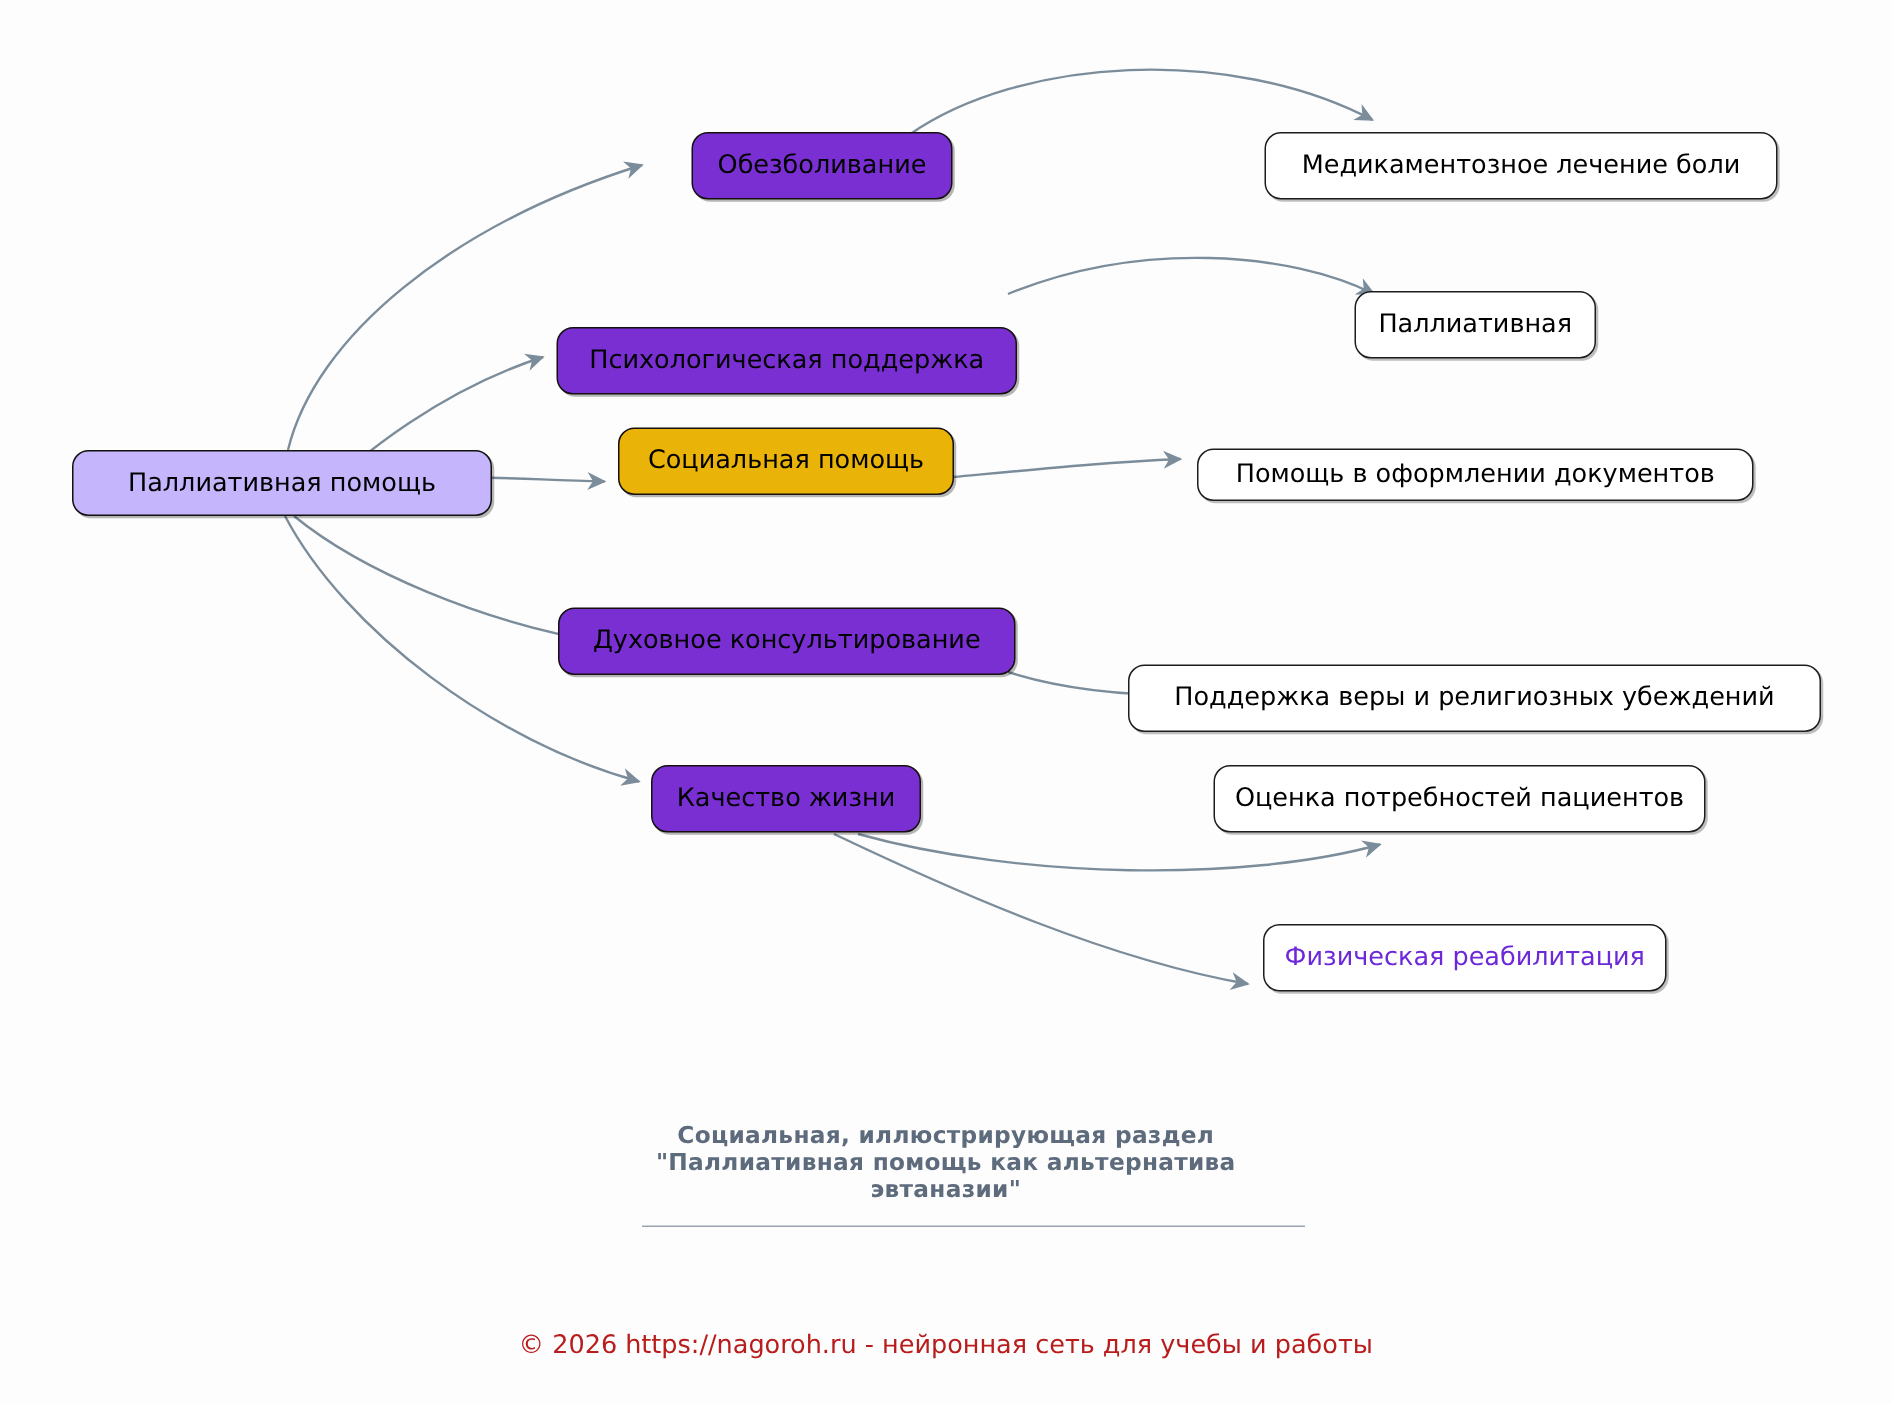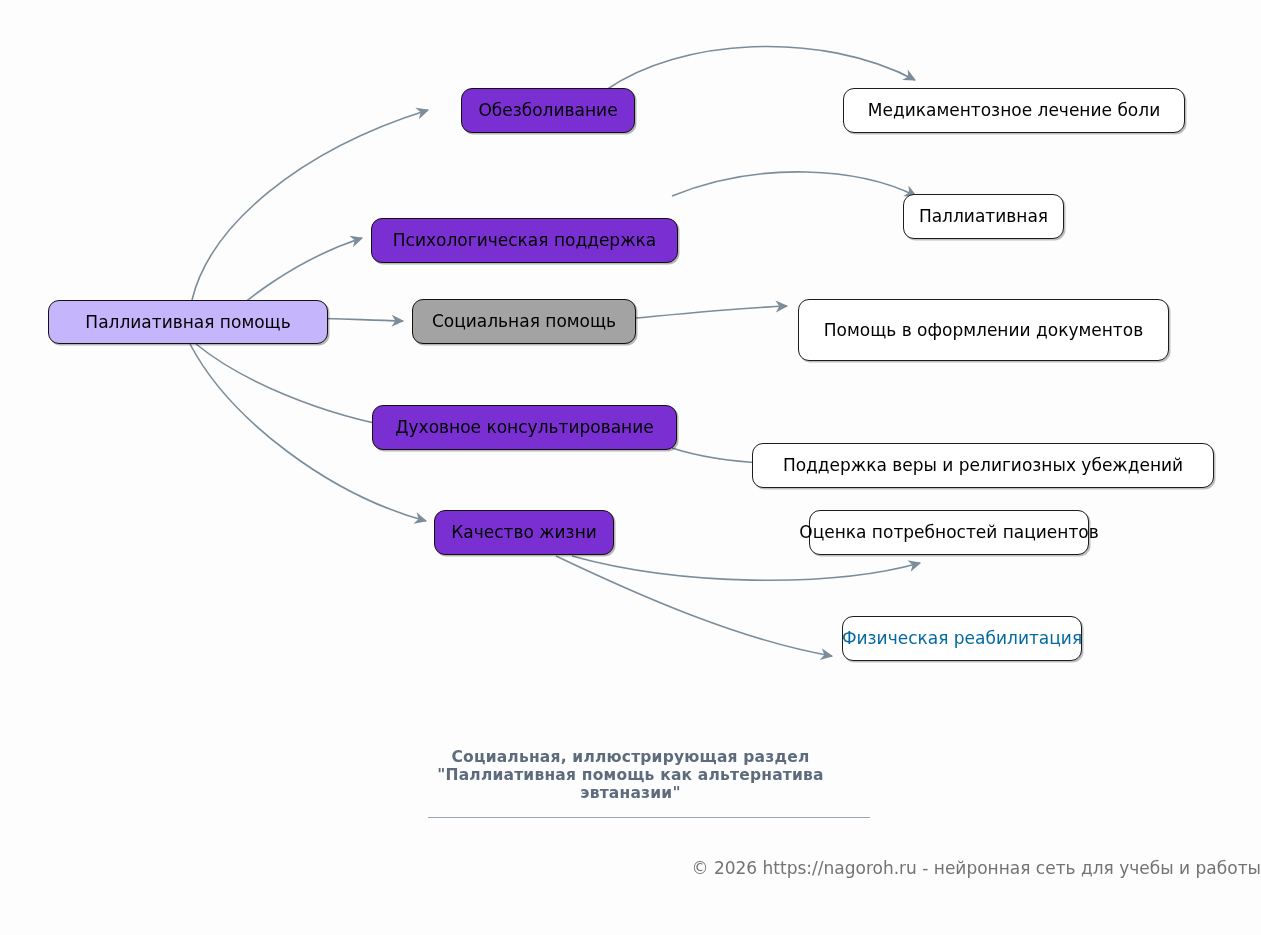--- a/index.html
+++ b/index.html
@@ -113,52 +113,52 @@
   <div class="node node-root" style="left: 48px; top: 300px; width: 280px; height: 44px; background: #c4b5fd; color: rgb(0, 0, 0);">
     <span>Паллиативная помощь</span>
   </div>
 
   <div class="node node-branch" style="left: 437px; top: 88px; width: 174px; height: 45px; background: rgb(122, 47, 210); color: rgb(0, 0, 0); margin-left: 24px;">
     <span>Обезболивание</span>
   </div>
   <div class="node node-branch" style="left: 371px; top: 194px; width: 307px; height: 45px; background: rgb(122, 47, 210); color: rgb(0, 0, 0); margin-top: 24px;">
     <span>Психологическая поддержка</span>
   </div>
-  <div class="node node-branch" style="left: 412px; top: 299px; width: 224px; height: 45px; background: #a3a3a3; color: rgb(0, 0, 0);">
+  <div class="node node-branch" style="left: 412px; top: 285px; width: 224px; height: 45px; background: #eab308; color: rgb(0, 0, 0);">
     <span>Социальная помощь</span>
   </div>
   <div class="node node-branch" style="left: 372px; top: 405px; width: 305px; height: 45px; background: rgb(122, 47, 210); color: rgb(0, 0, 0);">
     <span>Духовное консультирование</span>
   </div>
   <div class="node node-branch" style="left: 434px; top: 510px; width: 180px; height: 45px; background: rgb(122, 47, 210); color: rgb(0, 0, 0);">
     <span>Качество жизни</span>
   </div>
 
   <div class="node node-leaf" style="left: 813px; top: 88px; width: 342px; height: 45px; background: rgb(255, 255, 255); color: rgb(0, 0, 0); margin-left: 30px;">
     <span>Медикаментозное лечение боли</span>
   </div>
   <div class="node node-leaf" style="left: 903px; top: 194px; width: 161px; height: 45px; background: rgb(255, 255, 255); color: rgb(0, 0, 0);">
     <span>Паллиативная</span>
   </div>
-  <div class="node node-leaf" style="left: 798px; top: 299px; width: 371px; height: 62px; background: rgb(255, 255, 255); color: rgb(0, 0, 0);">
+  <div class="node node-leaf" style="left: 798px; top: 299px; width: 371px; height: 35px; background: rgb(255, 255, 255); color: rgb(0, 0, 0);">
     <span>Помощь в оформлении документов</span>
   </div>
   <div class="node node-leaf" style="left: 752px; top: 405px; width: 462px; height: 45px; background: rgb(255, 255, 255); color: rgb(0, 0, 0); margin-top: 38px;">
     <span>Поддержка веры и религиозных убеждений</span>
   </div>
-  <div class="node node-leaf" style="left: 809px; top: 510px; width: 280px; height: 45px; background: rgb(255, 255, 255); color: rgb(0, 0, 0);">
+  <div class="node node-leaf" style="left: 809px; top: 510px; width: 328px; height: 45px; background: rgb(255, 255, 255); color: rgb(0, 0, 0);">
     <span>Оценка потребностей пациентов</span>
   </div>
-  <div class="node node-leaf" style="left: 842px; top: 616px; width: 240px; height: 45px; background: rgb(255, 255, 255); color: #0369a1;">
+  <div class="node node-leaf" style="left: 842px; top: 616px; width: 269px; height: 45px; background: rgb(255, 255, 255); color: #6d28d9;">
     <span>Физическая реабилитация</span>
   </div>
 
   <div class="caption" id="caption" style="top: 748px; color: rgb(93, 107, 125);">
     <span class="caption-line">Социальная, иллюстрирующая раздел</span>
     <span class="caption-line">"Паллиативная помощь как альтернатива</span>
     <span class="caption-line">эвтаназии"</span>
   </div>
 
   <div class="divider" id="divider" style="left: 428px; top: 817px; width: 442px;"></div>
 
-  <div class="copyright" id="copyright" style="top: 858px; color: #737373; text-align: right;">© 2026 https://nagoroh.ru - нейронная сеть для учебы и работы</div>
+  <div class="copyright" id="copyright" style="top: 887px; color: #b91c1c;">© 2026 https://nagoroh.ru - нейронная сеть для учебы и работы</div>
 
 </div>
 
 </body></html>

